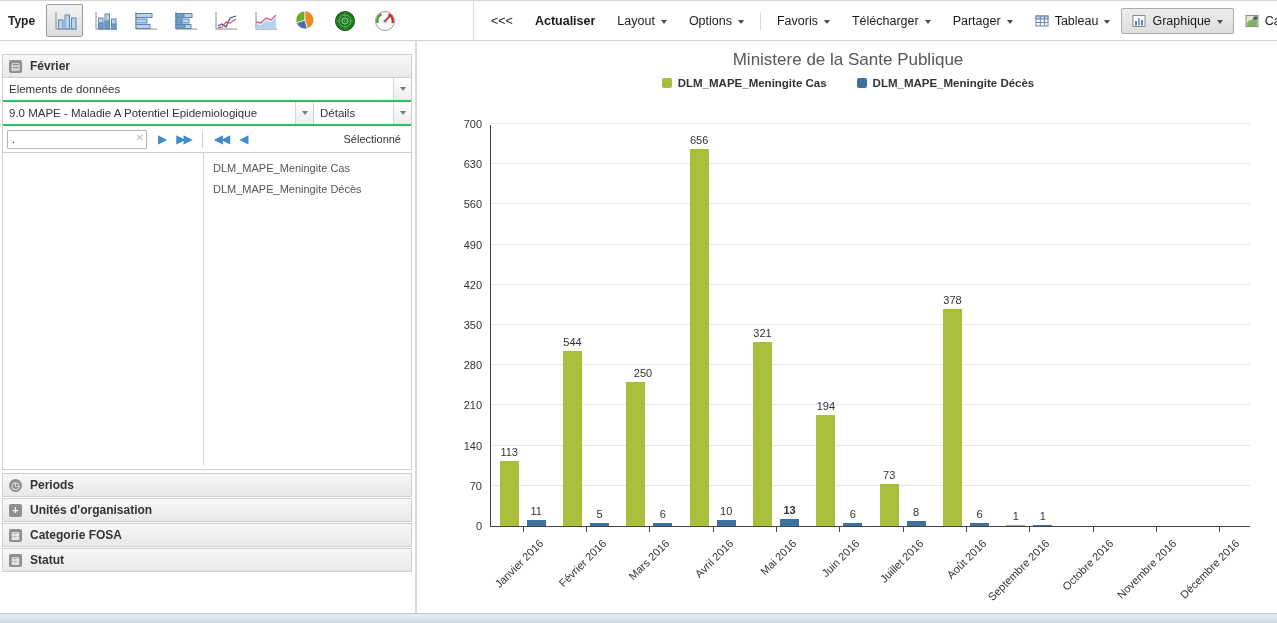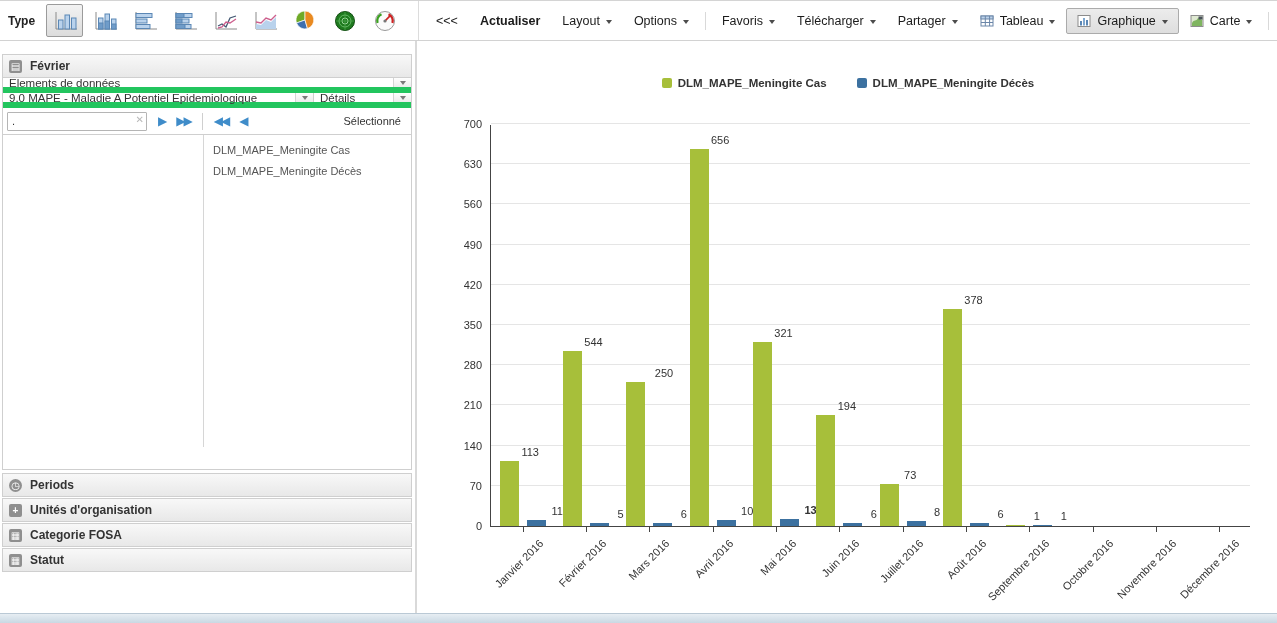--- a/index.html
+++ b/index.html
@@ -2,41 +2,41 @@
 <html><head>
 <meta charset="utf-8">
 <style>
   * { box-sizing: border-box; margin: 0; padding: 0; }
   html,body { width:1277px; height:623px; }
   body { font-family:"Liberation Sans","DejaVu Sans",sans-serif; background:#fff; position:relative; overflow:hidden; }
   .screen { position:absolute; inset:0; border-top:1px solid #d4d4d4; }
 
   
   .topbar { position:absolute; left:0; top:0; width:1277px; height:40px; background:#fff; border-bottom:1px solid #d2d2d2; display:flex; }
-  .type-area { width:419px; flex:0 0 auto; border-right:1px solid #dcdcdc; display:flex; align-items:center; padding-left:8px; gap:3px; }
+  .type-area { width:474px; flex:0 0 auto; border-right:1px solid #dcdcdc; display:flex; align-items:center; padding-left:8px; gap:3px; }
   .type-label { font-size:12px; font-weight:bold; color:#222; margin-right:8px; }
   .ct-btn { width:37px; height:33px; display:flex; align-items:center; justify-content:center; border:1px solid transparent; border-radius:2px; cursor:pointer; }
   .ct-btn.selected { border-color:#9b9b9b; background:linear-gradient(#f2f2f2,#dcdcdc); }
   .menu { flex:1; display:flex; align-items:center; padding:0 8px 0 6px; font-size:12.5px; color:#1b1b1b; }
   .menu-item { padding:5px 10px; display:flex; align-items:center; gap:6px; cursor:pointer; white-space:nowrap; border:1px solid transparent; border-radius:2px; }
   .menu-item.bold { font-weight:bold; }
   .menu-item.pressed { border-color:#ababab; background:linear-gradient(#ececec,#dedede); }
   .caret { width:0; height:0; border-left:3.5px solid transparent; border-right:3.5px solid transparent; border-top:4px solid #4c4c4c; margin-top:2px; }
   .msep { width:1px; height:18px; background:#d9d9d9; margin:0 5px; flex:0 0 auto; }
   .right-group { margin-left:auto; display:flex; align-items:center; }
   .mini-ic { display:inline-flex; }
 
   
   .sidebar { position:absolute; left:0; top:40px; width:417px; height:573px; background:#fff; border-right:2px solid #d9d9d9; }
   .sec-hd { display:flex; align-items:center; gap:8px; padding-left:6px; background:linear-gradient(#f8f8f8,#e8e8e8); font-size:12px; font-weight:bold; color:#333; }
   .hd-ic { width:13px; height:13px; background:#8f8f8f; border-radius:2px; color:#fff; font-size:10px; line-height:13px; text-align:center; flex:0 0 auto; }
   .hd-ic.clock { border-radius:50%; }
   #data-panel { position:absolute; left:2px; right:3px; top:13px; height:416px; border:1px solid #cfcfcf; background:#fff; }
   #donnees-header { height:23px; border-bottom:1px solid #cfcfcf; }
-  .combo-row { height:15px; border-bottom:6px solid #22c55e; display:flex; }
+  .combo-row { height:24px; border-bottom:2px solid #22c55e; display:flex; }
   .combo { display:flex; align-items:center; background:#fff; position:relative; min-width:0; }
   .combo .cv { flex:1; font-size:11.5px; color:#333; padding-left:6px; white-space:nowrap; overflow:hidden; }
   .combo .trig { width:18px; align-self:stretch; border-left:1px solid #d4d4d4; background:linear-gradient(#fefefe,#ececec); display:flex; align-items:center; justify-content:center; cursor:pointer; }
   .trig i { width:0; height:0; border-left:3.5px solid transparent; border-right:3.5px solid transparent; border-top:4px solid #7a7a7a; }
   .combo.grow { flex:1; }
   .combo.details { width:98px; border-left:1px solid #cfcfcf; flex:0 0 auto; }
   .filter-row { height:27px; border-bottom:1px solid #cfcfcf; display:flex; align-items:center; padding:0 6px 0 4px; gap:11px; }
   .search-wrap { position:relative; width:140px; flex:0 0 auto; }
   .search-wrap input { width:100%; height:19px; border:1px solid #b5b5b5; border-radius:1px; font-size:11px; color:#333; padding:0 16px 0 4px; font-family:inherit; }
   .clear-ic { position:absolute; right:3px; top:3px; color:#b9b9b9; font-size:10px; font-weight:bold; cursor:pointer; }
@@ -57,21 +57,21 @@
   #legend { position:absolute; top:36px; left:0; right:0; display:flex; justify-content:center; gap:30px; }
   .legend-item { display:flex; align-items:center; gap:6px; }
   .swatch { width:10px; height:10px; border-radius:2px; }
   .legend-label { font-size:11.5px; color:#333; font-weight:bold; }
   #plot { position:absolute; left:71px; top:84px; width:760px; height:402px; border-left:1px solid #444; border-bottom:1px solid #444; }
   .gridline { position:absolute; left:0; width:100%; height:1px; background:#e5e5e5; }
   .ylab { position:absolute; right:calc(100% + 9px); transform:translateY(50%); font-size:11px; color:#333; }
   .xtick { position:absolute; bottom:-6px; width:1px; height:5px; background:#444; }
   .xlab { position:absolute; white-space:nowrap; font-size:11px; color:#333; transform-origin:0 0; transform:rotate(-45deg) translateX(-100%); }
   .bar { position:absolute; bottom:0; }
-  .dlab { position:absolute; transform:translateX(-50%); font-size:11px; color:#333; white-space:nowrap;margin-left:21px; }
+  .dlab { position:absolute; transform:translateX(-50%); font-size:11px; color:#333; white-space:nowrap; }
 
   
   .bottom-strip { position:absolute; left:0; right:0; bottom:0; height:10px; background:linear-gradient(#e7eef3,#c9d8e3); border-top:1px solid #bac9d5; }
 </style>
 </head>
 <body>
 
 <div class="screen">
 
   <div class="topbar">
@@ -288,20 +288,21 @@
           <span>Categorie FOSA</span>
         </div>
         <div class="acc-row sec-hd">
           <span class="hd-ic grid">▦</span>
           <span>Statut</span>
         </div>
       </div>
   </div>
 
   <div class="chart-panel">
+    <div class="chart-title">Ministere de la Sante Publique</div>
     <div id="legend">
         <div class="legend-item">
           <span class="swatch" style="background: rgb(167, 191, 58);"></span>
           <span class="legend-label">DLM_MAPE_Meningite Cas</span>
         </div>
         <div class="legend-item">
           <span class="swatch" style="background: rgb(60, 113, 160);"></span>
           <span class="legend-label">DLM_MAPE_Meningite Décès</span>
         </div>
       </div>

